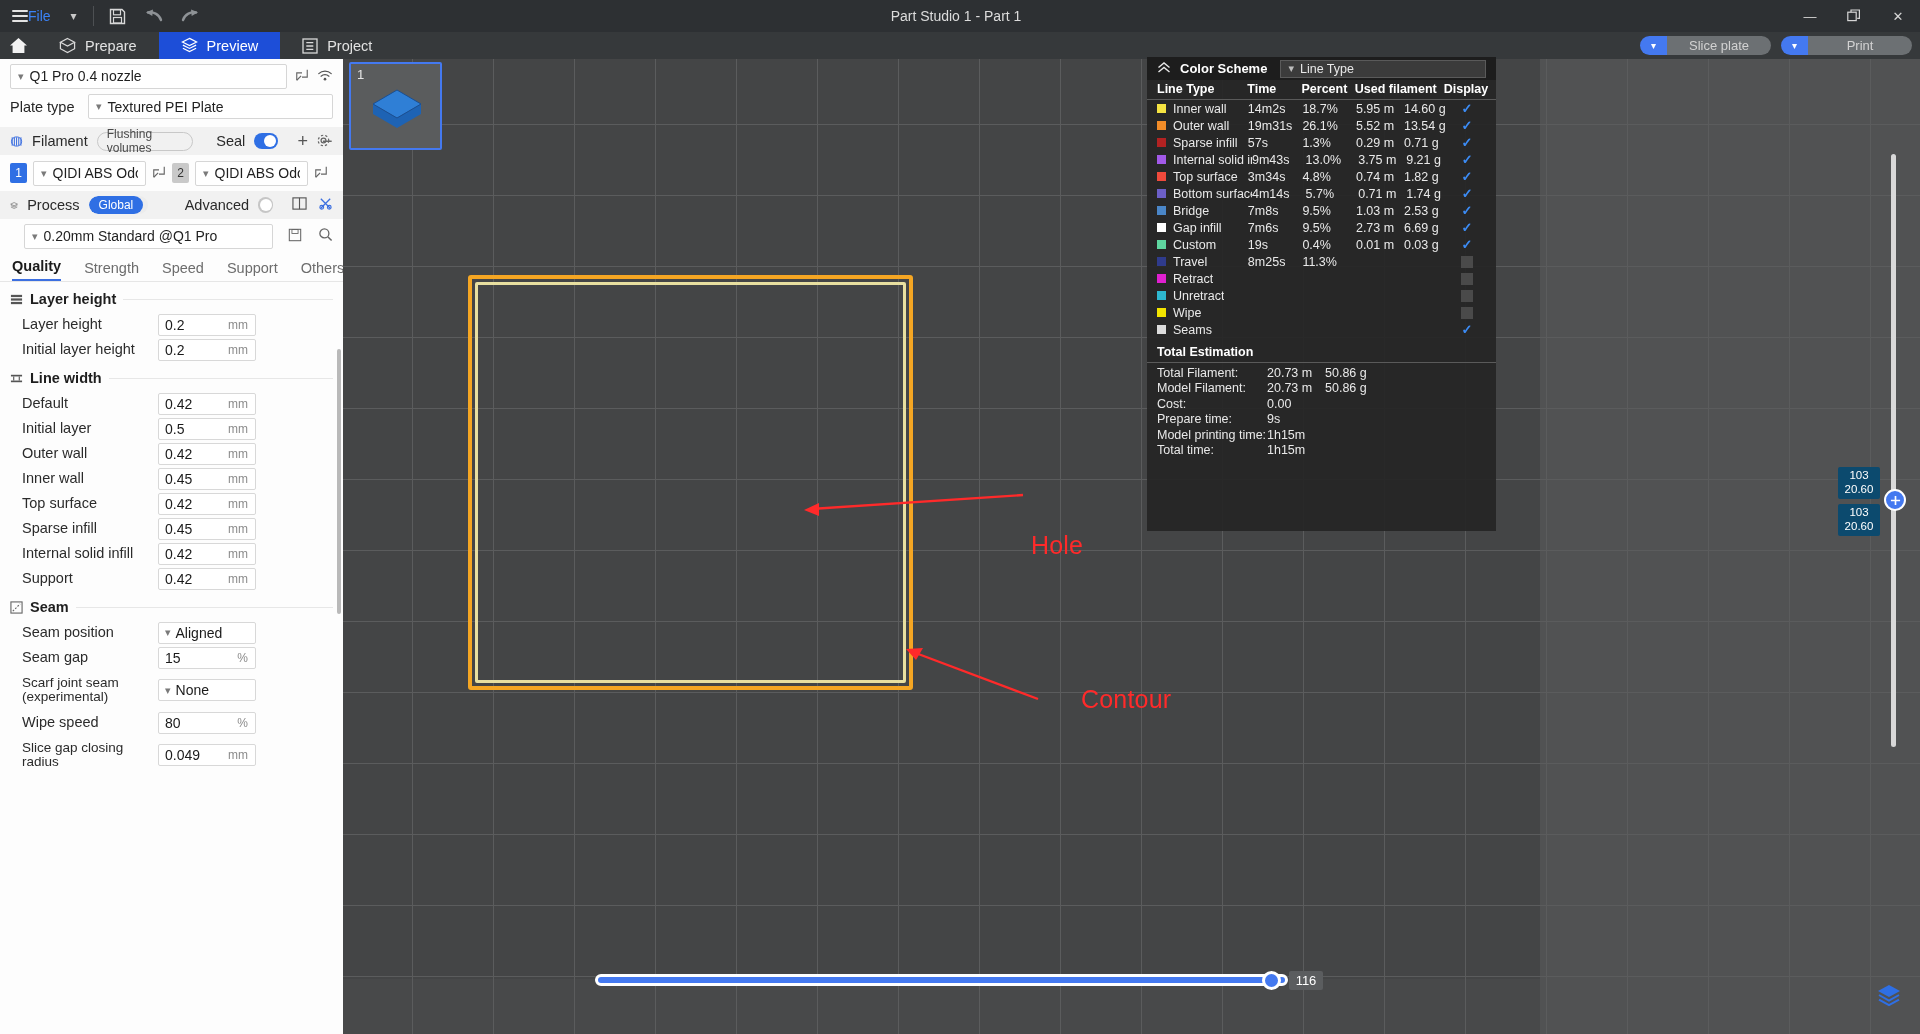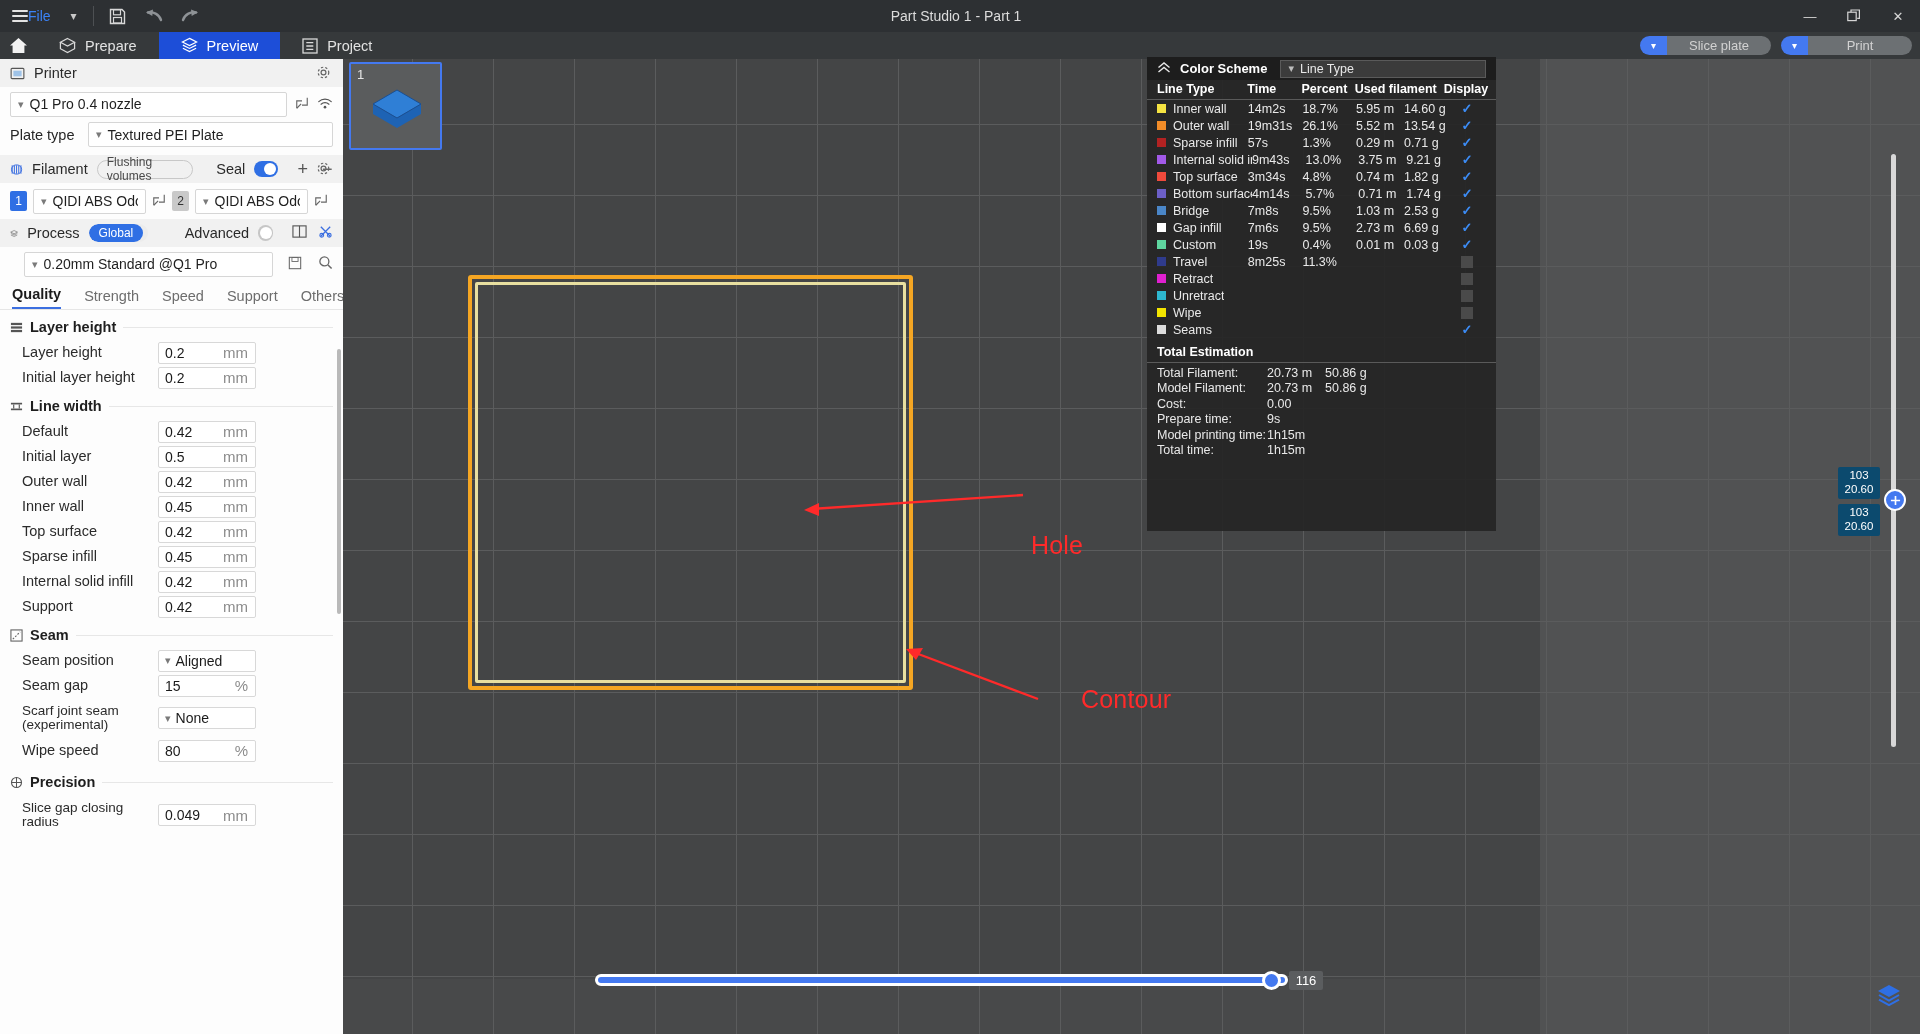--- a/index.html
+++ b/index.html
@@ -97,21 +97,21 @@
   .grouphead { display:flex; align-items:center; gap:7px; padding:0 10px; height:26px; }
   .grouphead .gt { font-weight:bold; font-size:14.5px; color:#1e1e1e; white-space:nowrap; }
   .grouphead .line { flex:1; height:1px; background:#e7e7e7; }
 
   .param { display:flex; align-items:center; height:25px; margin-bottom:0px; padding-left:22px; }
   .param .lbl { font-size:14.5px; color:#2b2b2b; width:136px; line-height:1.05; }
   .param .field {
     position:relative; width:98px; height:22px; border:1px solid #d8d8d8; background:#fff; border-radius:2px;
     display:flex; align-items:center; padding:0 6px; font-size:14px; color:#1a1a1a;
   }
-  .param .field .unit { position:absolute; right:7px; font-size:15px; color:#8c8c8c; }
+  .param .field .unit { position:absolute; right:7px; font-size:12px; color:#8c8c8c; }
   .param .field.sel { gap:5px; }
   .sb-scroll { position:absolute; right:2px; top:290px; width:4px; height:265px; background:#b9b9b9; border-radius:2px; }
   .ico-sq { width:13px; height:13px; display:inline-block; }
 
   
   .viewport { position:absolute; left:343px; top:59px; width:1577px; height:975px; background:#48494a; overflow:hidden; }
   .grid-bg { position:absolute; left:0; top:0; width:100%; height:100%;
     background-image:linear-gradient(to right, #5b5c5d 1px, transparent 1px),
                      linear-gradient(to bottom, #5b5c5d 1px, transparent 1px);
     background-size:81px 71px; background-position:-12px -6px;
@@ -261,33 +261,20 @@
       </div>
       <div class="splitbtn">
         <div class="arrowpart">▾</div>
         <div class="textpart">Print</div>
       </div>
     </div>
   </div>
 
   <div class="sidebar">
 
-    <div class="sb-section-head">
-      <svg width="15" height="15" viewBox="0 0 16 16">
-          <rect x="1.2" y="2.5" width="13.6" height="11" rx="1" fill="none" stroke="#555" stroke-width="1.2"></rect>
-          <rect x="3.6" y="5" width="8.8" height="6" fill="#9fc3e8"></rect>
-        </svg>
-      <span>Printer</span>
-      <span class="gear">
-        <svg width="15" height="15" viewBox="0 0 16 16">
-            <circle cx="8" cy="8" r="2.6" fill="none" stroke="#666" stroke-width="1.3"></circle>
-            <circle cx="8" cy="8" r="5.6" fill="none" stroke="#666" stroke-width="1.3" stroke-dasharray="2.4 2.2"></circle>
-          </svg>
-      </span>
-    </div>
 
     <div class="sb-row" style="height:34px;">
       <div class="combo" style="width:283px;">
         <span class="caret">▾</span>
         <span class="cv">Q1 Pro 0.4 nozzle</span>
       </div>
       <span>
         <svg width="14" height="14" viewBox="0 0 16 16">
             <path d="M2 14V5.5h6M14 2v8.5H8" fill="none" stroke="#666" stroke-width="1.3"></path>
             <path d="M2 14l5-5" stroke="#666" stroke-width="1.3"></path>
@@ -528,28 +515,20 @@
       </span>
     </div>
     <div class="param">
       <span class="lbl">Wipe speed</span>
       <span class="field">
           <span>80</span>
           <span class="unit">%</span>
         </span>
     </div>
 
-    <div class="grouphead" style="margin-top:6px;">
-      <svg class="ico-sq" viewBox="0 0 14 14">
-          <circle cx="7" cy="7" r="5.4" fill="none" stroke="#555" stroke-width="1.2"></circle>
-          <path d="M7 1.2v11.6M1.2 7h11.6" stroke="#555" stroke-width="1.1"></path>
-        </svg>
-      <span class="gt">Precision</span>
-      <span class="line"></span>
-    </div>
     <div class="param" style="height:40px;">
       <span class="lbl" style="font-size:13.5px;">Slice gap closing radius</span>
       <span class="field">
           <span>0.049</span>
           <span class="unit">mm</span>
         </span>
     </div>
 
     <div class="sb-scroll"></div>
   </div>

